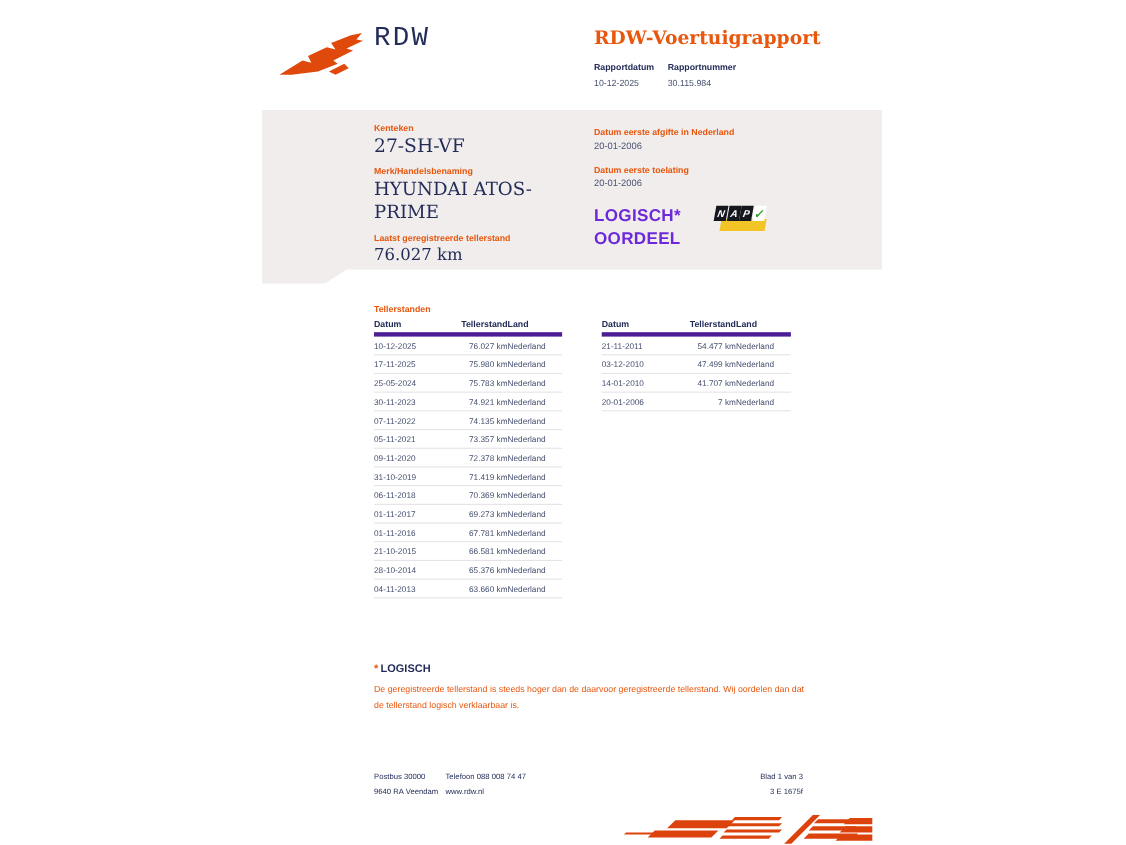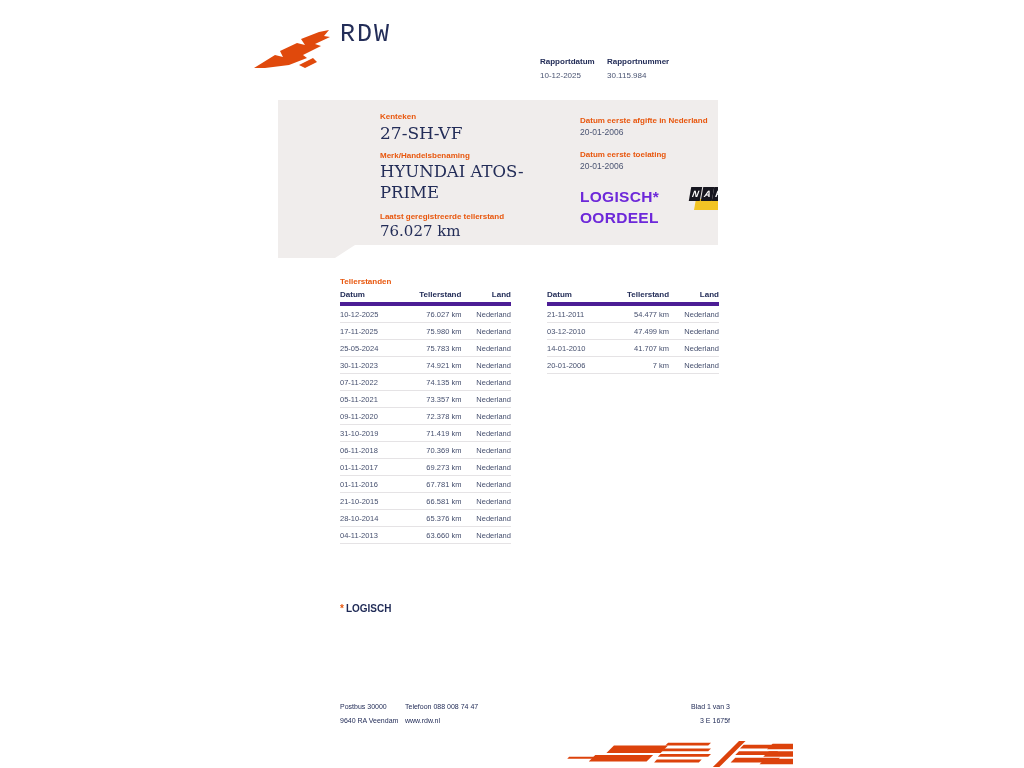--- a/index.html
+++ b/index.html
@@ -20,24 +20,23 @@
     font-family:"DejaVu Serif", serif; font-weight:bold; font-size:17px;
     color:#e8570e;
   }
   #report-meta { position:absolute; left:540px; top:57px; display:flex; }
   .meta-col1 { width:67px; }
   .meta-label { font-size:8px; font-weight:bold; color:#232d58; }
   .meta-value { font-size:8px; color:#4a5472; margin-top:5px; }
 
   
   #panel {
-    position:absolute; left:238px; top:100px; width:440px; height:158px;
+    position:absolute; left:238px; top:100px; width:564px; height:158px;
     background:#f0edec;
     clip-path:polygon(0 0, 100% 0, 100% 145px, 77px 145px, 57px 158px, 0 158px);
-    margin-left:40px;
   }
   .p-label { font-size:8px; font-weight:bold; color:#e8570e; position:absolute; }
   .p-value-serif { font-family:"DejaVu Serif", serif; color:#232d58; position:absolute; }
   .p-value-sans { font-size:8.5px; color:#4a5472; position:absolute; }
 
   #kenteken-label   { left:102px; top:12px; }
   #kenteken-value   { left:102px; top:23px; font-size:17px; }
   #merk-label       { left:102px; top:51px; }
   #merk-value       { left:102px; top:61px; font-size:16.5px; line-height:21px; width:145px; }
   #teller-label     { left:102px; top:112px; }
@@ -74,21 +73,21 @@
   #table-left  { left:340px; width:171px; }
   #table-right { left:547px; width:172px; }
   .thead {
     display:flex; font-size:8px; font-weight:bold; color:#232d58;
     padding-bottom:3px; border-bottom:4px solid #4c1d95;
   }
   .trow { display:flex; padding:4px 0 3px 0; border-bottom:1px solid #e5e3e5; }
   .tcell { overflow:hidden; white-space:nowrap; }
   .c0 { width:34%; text-align:left; }
   .c1 { width:37%; text-align:right; }
-  .c2 { width:29%; text-align:right; }
+  .c2 { width:29%; text-align:left; }
 
   
   #footnote-heading { position:absolute; left:340px; top:603px; font-size:10px; font-weight:bold; color:#1f2a56; }
   #footnote-heading .ast { color:#e8570e; margin-right:2px; }
   #footnote-body {
     position:absolute; left:340px; top:620px; width:392px;
     font-size:8px; line-height:14.5px; color:#e8570e;
   }
 
   
@@ -105,20 +104,21 @@
 <body>
 
 <div id="page">
 
   <svg id="logo-bird" viewBox="0 0 78 46">
     <path fill="#e0490c" d="M1,43 L22,30 L30,32 L27,26 L44,18 L52,20 L48,14 L66,7 L76,5 L71,11 L77,12 L62,19 L68,21 L50,30 L54,33 L36,40 L12,43 Z"></path>
     <path fill="#e0490c" d="M46,40 L60,33 L64,37 L52,43 Z"></path>
   </svg>
   <div id="logo-text">RDW</div>
 
+  <div id="report-title">RDW-Voertuigrapport</div>
 
   <div id="report-meta">
     <div class="meta-col1">
       <div class="meta-label">Rapportdatum</div>
       <div class="meta-value">10-12-2025</div>
     </div>
     <div>
       <div class="meta-label">Rapportnummer</div>
       <div class="meta-value">30.115.984</div>
     </div>
@@ -260,20 +260,21 @@
         </div>
         <div class="trow">
           <div class="tcell c0">20-01-2006</div>
           <div class="tcell c1">7 km</div>
           <div class="tcell c2">Nederland</div>
         </div>
       </div>
   </div>
 
   <div id="footnote-heading"><span class="ast">*</span><span>LOGISCH</span></div>
+  <div id="footnote-body">De geregistreerde tellerstand is steeds hoger dan de daarvoor geregistreerde tellerstand. Wij oordelen dan dat de tellerstand logisch verklaarbaar is.</div>
 
   <div class="footer-text" id="footer-address">
     <div>Postbus 30000</div>
     <div>9640 RA Veendam</div>
   </div>
   <div class="footer-text" id="footer-contact">
     <div>Telefoon 088 008 74 47</div>
     <a href="#" id="footer-website">www.rdw.nl</a>
   </div>
   <div class="footer-text" id="footer-right">

